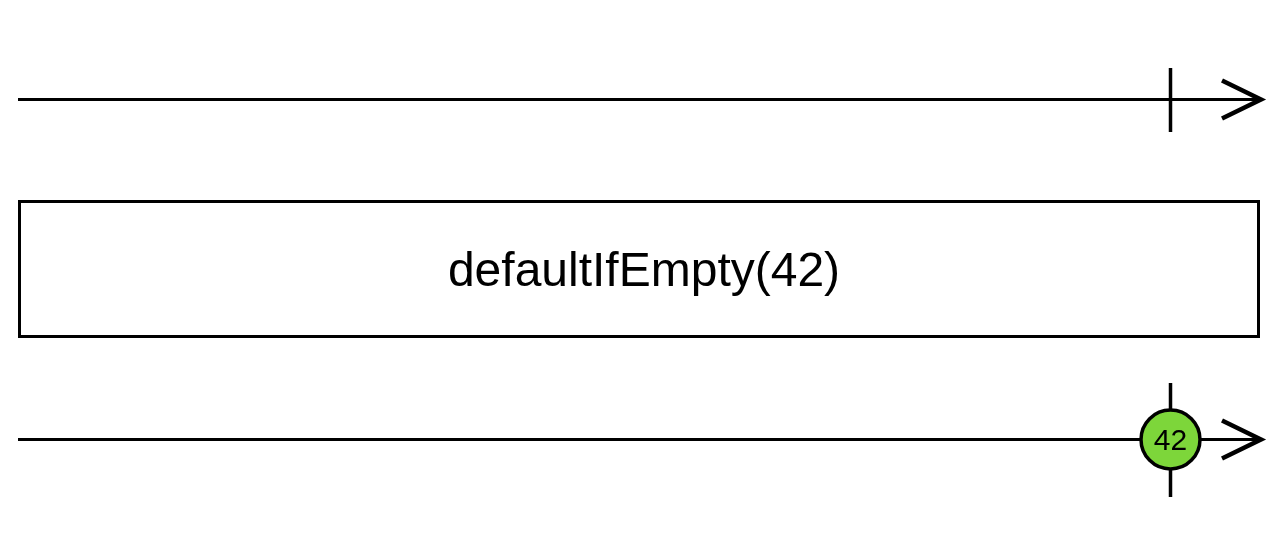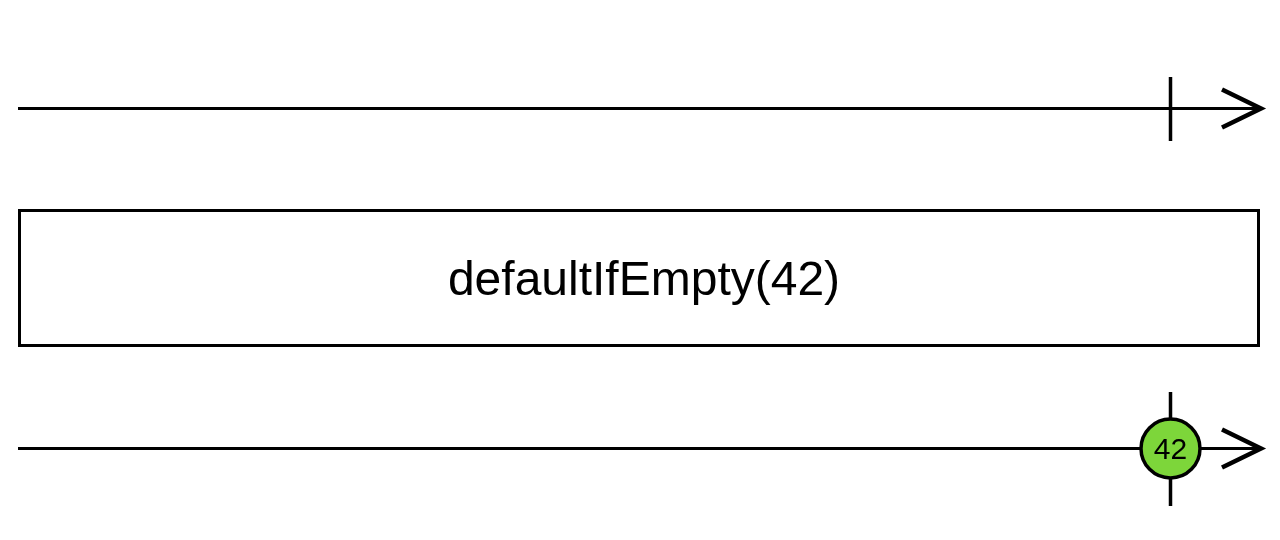--- a/index.html
+++ b/index.html
@@ -7,21 +7,20 @@
     padding: 0;
     background: #ffffff;
     width: 1280px;
     height: 540px;
     overflow: hidden;
   }
   .diagram-wrap {
     position: relative;
     width: 1280px;
     height: 484px;
-    margin-top: 9px;
   }
   svg {
     display: block;
     width: 1280px;
     height: 540px;
   }
   .stroke {
     stroke: #000000;
     fill: none;
   }

